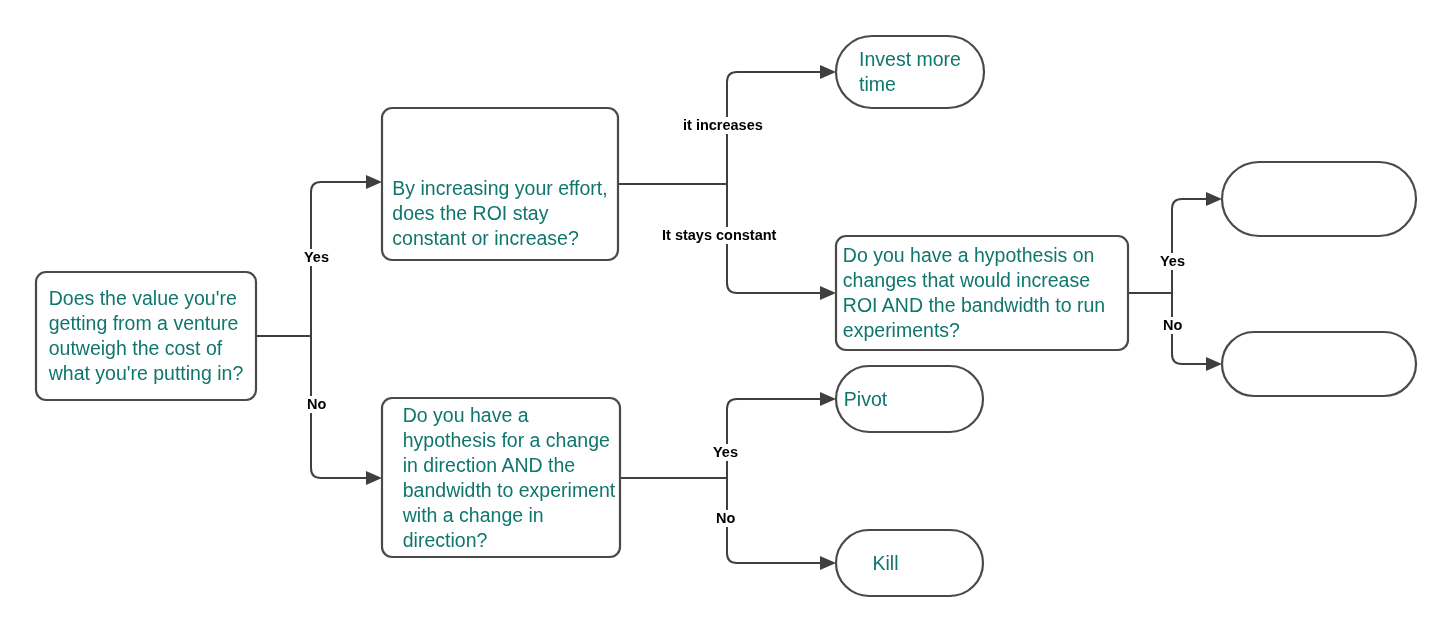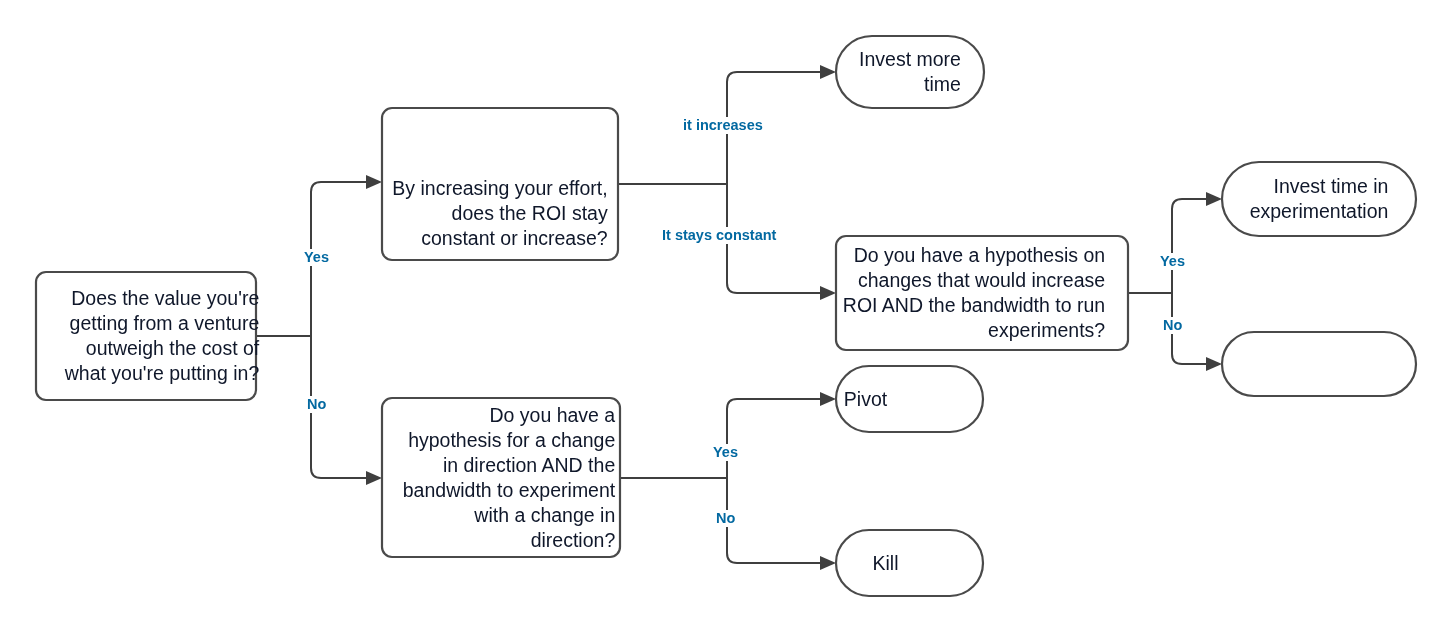--- a/index.html
+++ b/index.html
@@ -40,36 +40,36 @@
   }
   .arrow-head {
     fill: #3f3f3f;
     stroke: none;
   }
   .node-text {
     position: absolute;
     display: flex;
     align-items: center;
     justify-content: center;
-    text-align: right;
-    color: #0f172a;
+    text-align: left;
+    color: #0f766e;
     font-family: "Liberation Sans", sans-serif;
     font-size: 19.5px;
     line-height: 25px;
     white-space: pre-line;
     box-sizing: border-box;
     pointer-events: none;
   }
   .node-text.top-align {
     align-items: flex-start;
     margin-top: 40px;
   }
   .edge-label {
     position: absolute;
-    color: #0369a1;
+    color: #000000;
     font-family: "Liberation Sans", sans-serif;
     font-size: 14.5px;
     font-weight: bold;
     white-space: nowrap;
     background: #ffffff;
     padding: 0 2px;
     line-height: 17px;
   }
 </style>
 </head>
@@ -148,21 +148,21 @@
     <rect class="node-shape" x="1222" y="162" width="194" height="74" rx="37" ry="37"></rect>
 
     <rect class="node-shape" x="1222" y="332" width="194" height="64" rx="32" ry="32"></rect>
 
     <rect class="node-shape" x="836" y="366" width="147" height="66" rx="33" ry="33"></rect>
 
     <rect class="node-shape" x="836" y="530" width="147" height="66" rx="33" ry="33"></rect>
 
   </svg>
 
-  <div class="node-text" style="left:36px; top:272px; width:220px; height:128px;margin-left:16px;">Does the value you're
+  <div class="node-text" style="left:36px; top:272px; width:220px; height:128px;">Does the value you're
 getting from a venture
 outweigh the cost of
 what you're putting in?</div>
 
   <div class="node-text top-align" style="left:382px; top:108px; width:236px; height:152px; padding-top:28px;">By increasing your effort,
 does the ROI stay
 constant or increase?</div>
 
   <div class="node-text" style="left:836px; top:236px; width:276px; height:114px;">Do you have a hypothesis on
 changes that would increase
@@ -172,22 +172,20 @@
   <div class="node-text" style="left:390px; top:398px; width:238px; height:159px;">Do you have a
 hypothesis for a change
 in direction AND the
 bandwidth to experiment
 with a change in
 direction?</div>
 
   <div class="node-text" style="left:836px; top:36px; width:148px; height:72px;">Invest more
 time</div>
 
-  <div class="node-text" style="left:1222px; top:162px; width:194px; height:74px;">Invest time in
-experimentation</div>
 
 
   <div class="node-text" style="left:792px; top:366px; width:147px; height:66px;">Pivot</div>
 
   <div class="node-text" style="left:812px; top:530px; width:147px; height:66px;">Kill</div>
 
   <div class="edge-label" style="left:302px; top:249px;">Yes</div>
 
   <div class="edge-label" style="left:305px; top:396px;">No</div>
 

